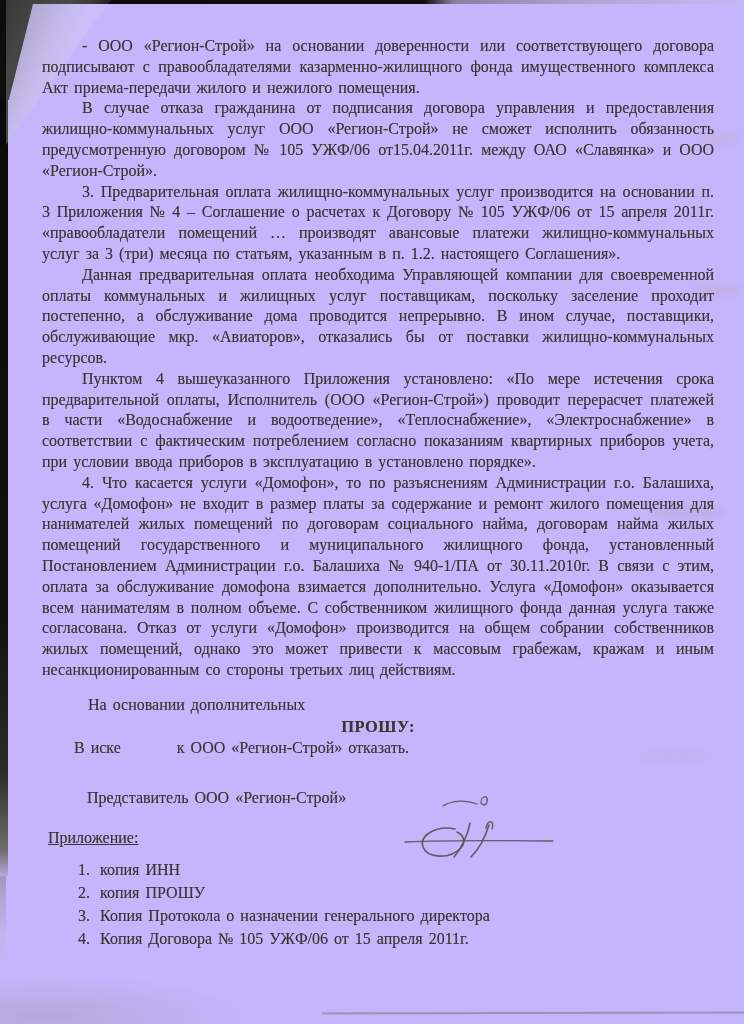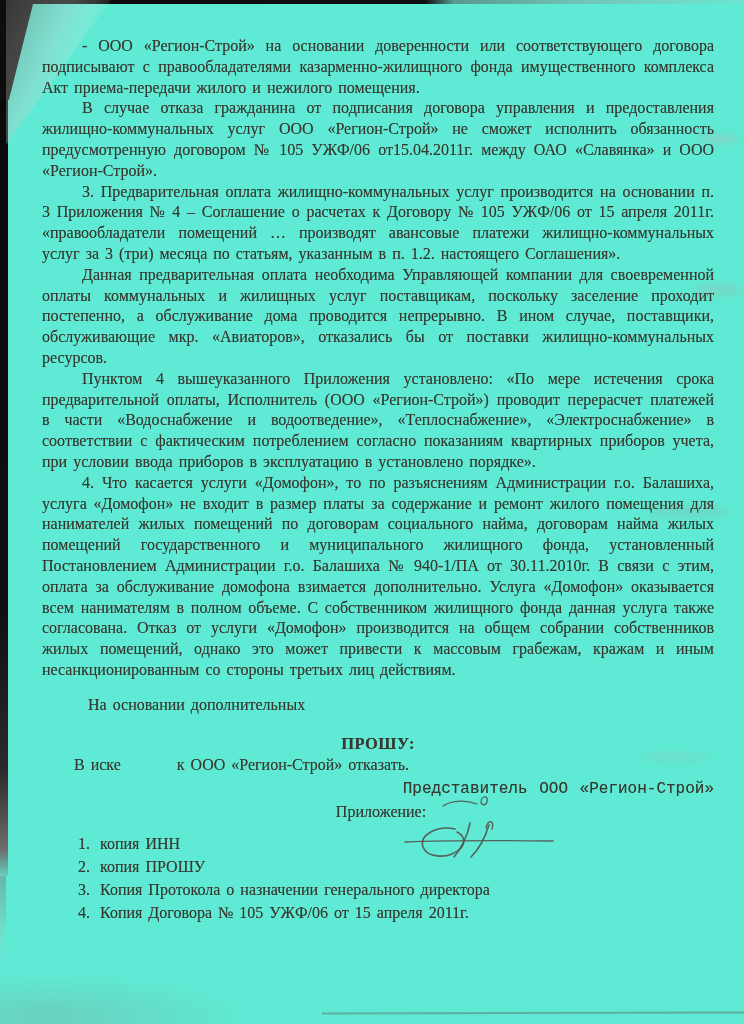--- a/index.html
+++ b/index.html
@@ -1,20 +1,20 @@
 <!DOCTYPE html>
 <html><head>
 <meta charset="utf-8">
 <style>
   * { margin: 0; padding: 0; box-sizing: border-box; }
   html, body { width: 744px; height: 1024px; overflow: hidden; background: #e9e9e7; }
   .page {
     position: relative;
     width: 744px; height: 1024px;
-    background: #5eead4;
+    background: #c4b5fd;
     font-family: "Liberation Serif", "DejaVu Serif", serif;
     color: #38382f;
     overflow: hidden;
   }
   
   .edge-left {
     position: absolute; left: 0; top: 0; width: 8px; height: 876px;
     background: linear-gradient(180deg, #090909 0%, #101010 70%, #2b2b2b 88%, #6d6d6b 97%, rgba(130,130,128,0.25) 100%);
   }
   .edge-left-fade {
@@ -54,26 +54,26 @@
     font-size: 16px; line-height: 20.8px;
     text-align: justify;
     word-spacing: 2px;
     text-shadow: 0 0 0.5px rgba(70,70,62,0.55);
   }
   .content p.body { text-indent: 40px; }
   .content p.loose { line-height: 25.5px; margin-top: 4px; }
   .basis { margin-top: 14px; text-indent: 46px; text-align: left; }
   .request-heading {
     text-align: center; font-weight: bold; letter-spacing: 0.5px;
-    margin-top: 18px; font-size: 16.5px;
+    margin-top: 1px; font-size: 16.5px;
   }
   .claim-line { display: flex; text-align: center; padding-left: 32px; margin-top: 1px; }
   .claim-request { margin-left: 56px; }
-  .rep-line { margin-top: 3px; padding-left: 45px; text-align: right; font-family: Liberation Mono, monospace; }
-  .attach-heading { padding-left: 6px; text-align: center; margin-top: 2px; }
+  .rep-line { margin-top: 29px; padding-left: 45px; text-align: left; }
+  .attach-heading { padding-left: 6px; text-align: left; margin-top: 19px; text-decoration: underline; }
   .attach-list { margin-top: 9px; }
   .att-row { display: flex; padding-left: 36px; line-height: 23px; text-align: left; }
   .att-num { width: 22px; flex: 0 0 22px; }
   
   .signature {
     position: absolute; left: 393px; top: 789px; width: 320px; height: 85px;
   }
 </style>
 </head>
 <body>

